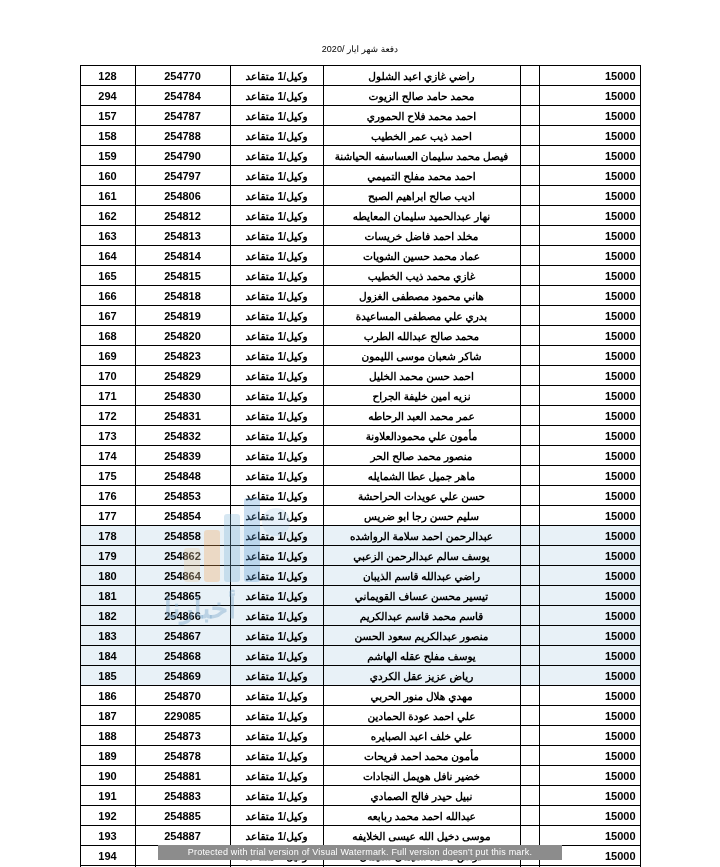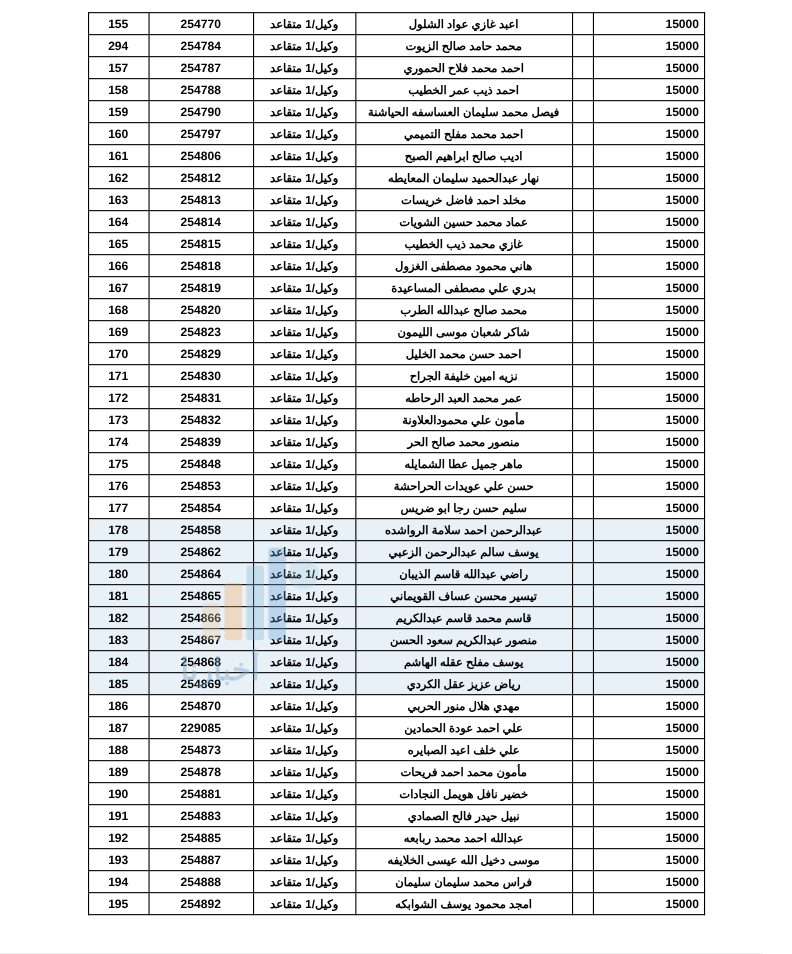--- a/index.html
+++ b/index.html
@@ -119,31 +119,32 @@
   }
   .hl-row td {
     background: rgba(150,190,220,0.22);
   }
 </style>
 </head>
 <body>
 
 <div id="page">
 
+  <div class="page-header">دفعة شهر ايار /2020</div>
 
   <div class="table-wrap">
     <table class="pay-table">
       <tbody>
           <tr>
             <td class="col-amt">15000</td>
             <td class="col-blank"></td>
-            <td class="col-name">اعبد غازي عواد الشلول</td>
+            <td class="col-name">راضي غازي اعبد الشلول</td>
             <td class="col-type">وكيل/1 متقاعد</td>
             <td class="col-id">254770</td>
-            <td class="col-idx">155</td>
+            <td class="col-idx">128</td>
           </tr>
           <tr>
             <td class="col-amt">15000</td>
             <td class="col-blank"></td>
             <td class="col-name">محمد حامد صالح الزيوت</td>
             <td class="col-type">وكيل/1 متقاعد</td>
             <td class="col-id">254784</td>
             <td class="col-idx">294</td>
           </tr>
           <tr>
@@ -464,15 +465,16 @@
 
   <div class="wm">
     <svg class="wm-logo" viewBox="0 0 120 96">
       <rect x="6" y="56" width="16" height="34" rx="3" fill="#e8c9a0" opacity="0.75"></rect>
       <rect x="26" y="38" width="16" height="52" rx="3" fill="#f2a65a" opacity="0.7"></rect>
       <rect x="46" y="22" width="16" height="68" rx="3" fill="#7fb3d5" opacity="0.7"></rect>
       <rect x="66" y="6" width="16" height="84" rx="3" fill="#5b9bd5" opacity="0.7"></rect>
       <circle cx="98" cy="30" r="14" fill="#9dc3e6" opacity="0.55"></circle>
     </svg>
     <div class="wm-text">أخبارنا</div>
+    <div class="wm-footer">Protected with trial version of Visual Watermark. Full version doesn't put this mark.</div>
   </div>
 
 </div>
 
 </body></html>

